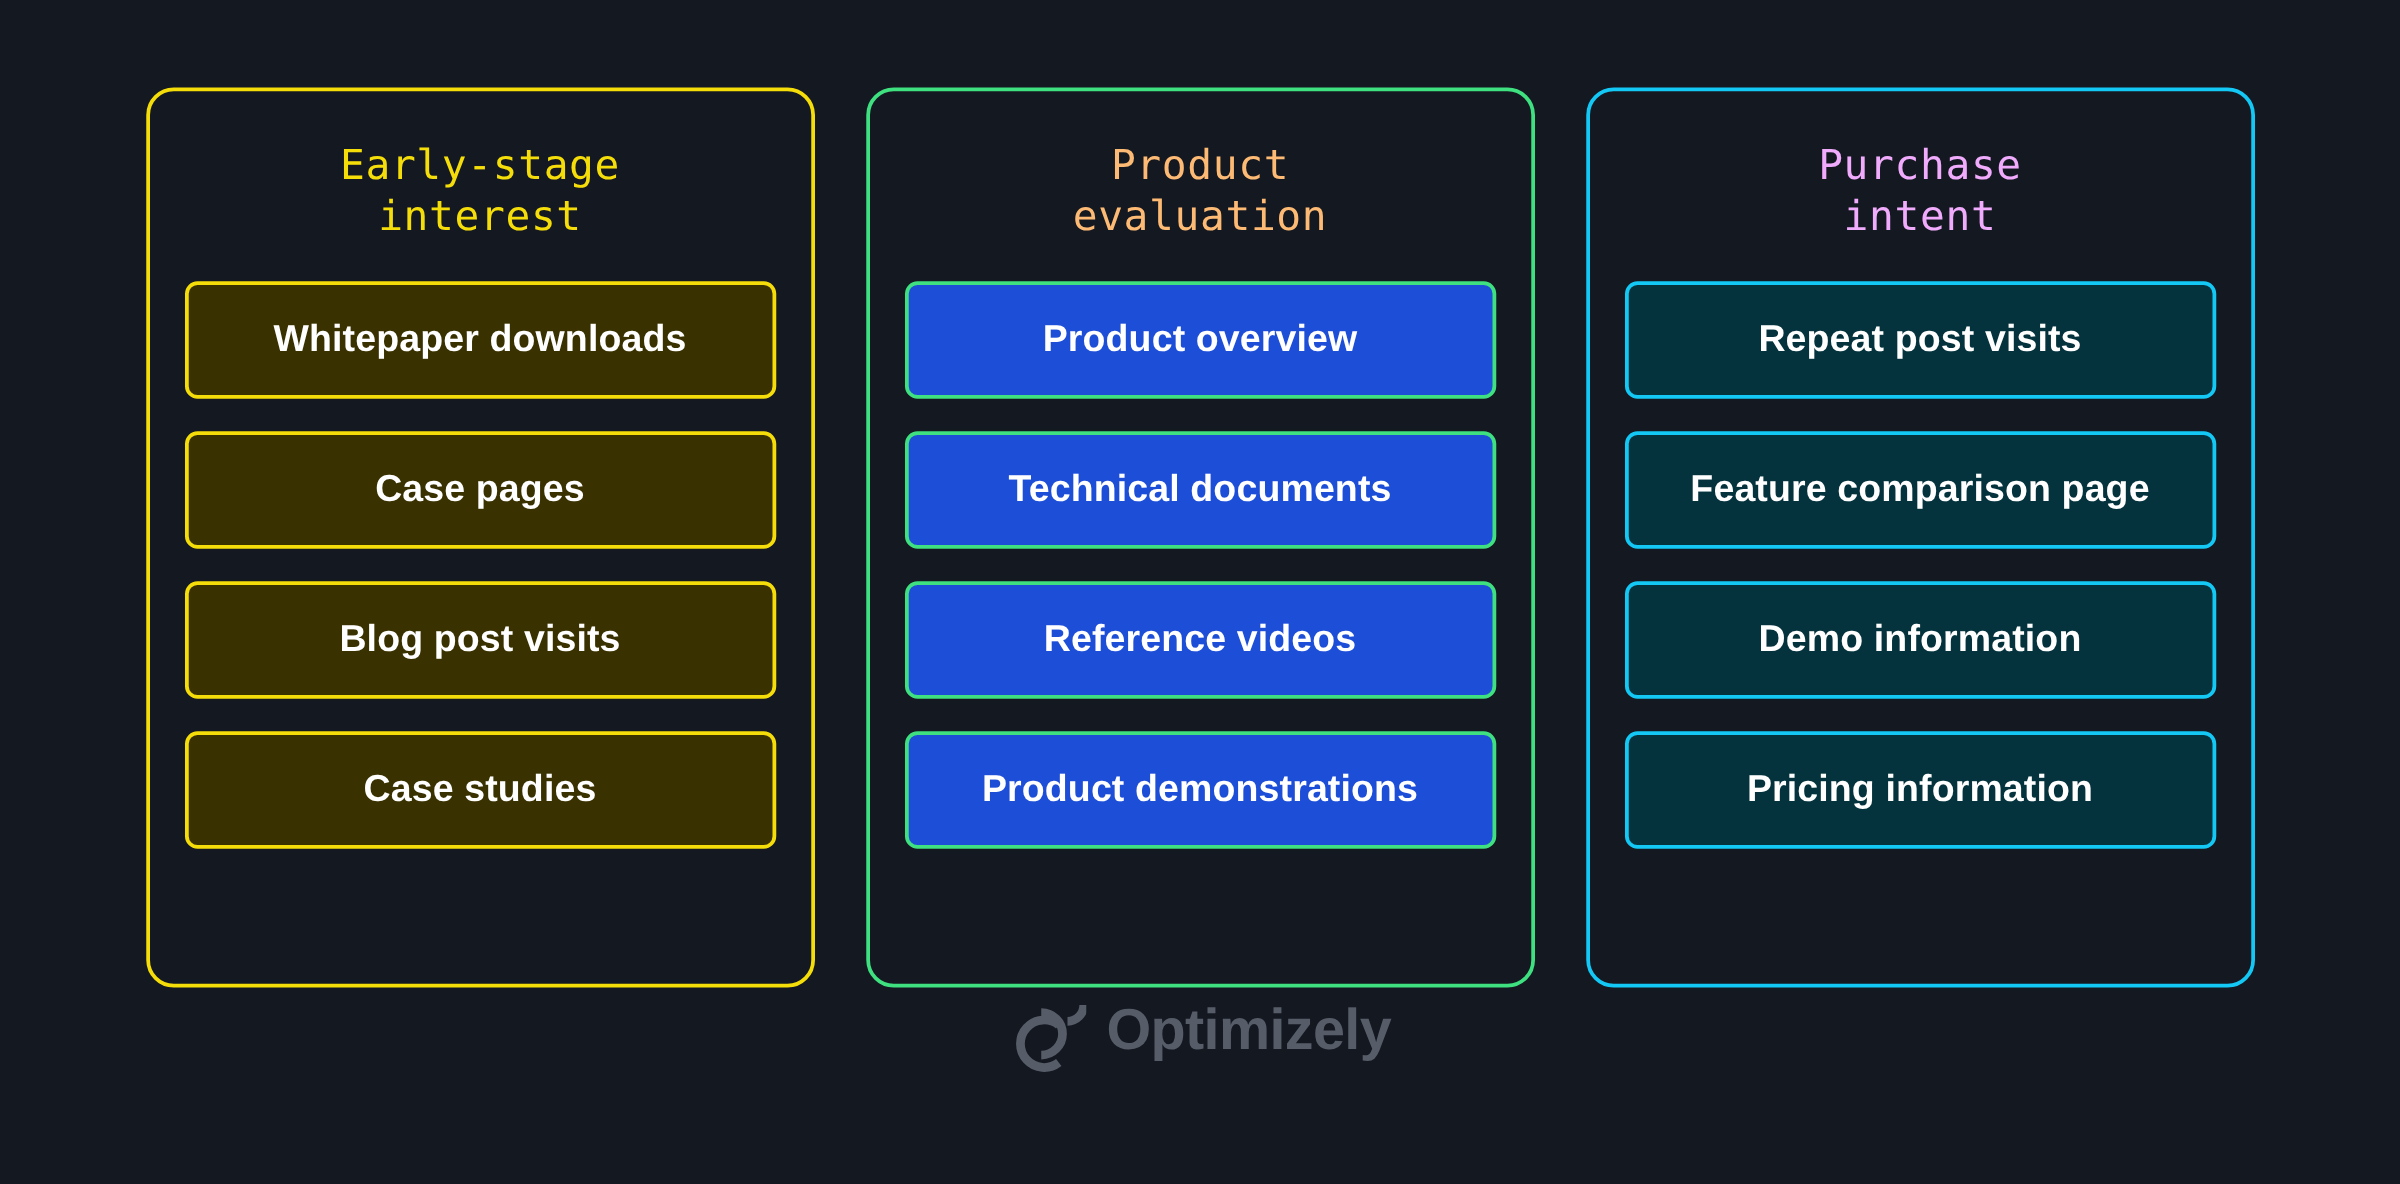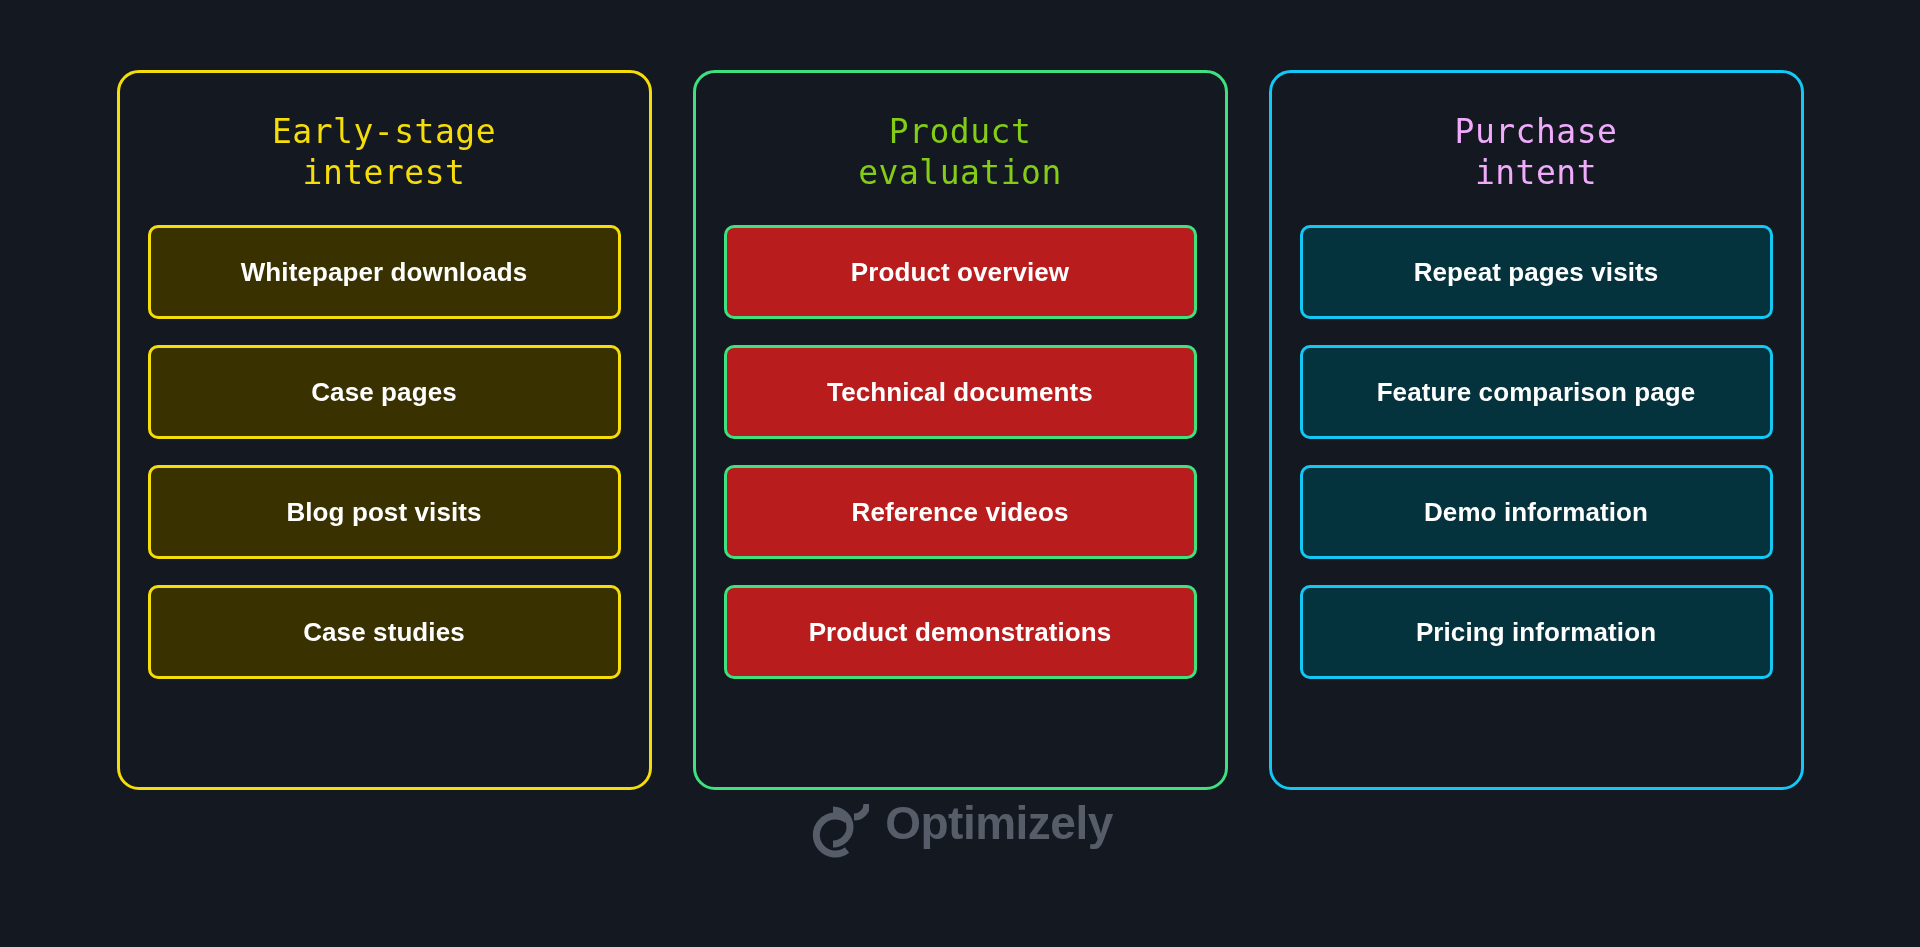--- a/index.html
+++ b/index.html
@@ -73,34 +73,34 @@
     border: 3px solid #f5dd0a;
     background: #3a3101;
     display: flex;
     align-items: center;
     justify-content: center;
     text-align: center;
     padding: 0 16px;
   }
 
   .item-label {
-    font-size: 26px;
+    font-size: 30px;
     font-weight: bold;
     color: #ffffff;
     letter-spacing: 0.1px;
   }
 
   
   .column.accent-yellow { border-color: #f5dd0a; }
   .column.accent-yellow .column-title { color: #f5dd0a; }
   .column.accent-yellow .item { border-color: #f5dd0a; background: #3a3101; }
 
   .column.accent-green { border-color: #3ee07f; }
-  .column.accent-green .column-title { color: #84cc16; }
-  .column.accent-green .item { border-color: #3ee07f; background: #b91c1c; }
+  .column.accent-green .column-title { color: #fdba74; }
+  .column.accent-green .item { border-color: #3ee07f; background: #1d4ed8; }
 
   .column.accent-cyan { border-color: #14c8f5; }
   .column.accent-cyan .column-title { color: #f0abfc; }
   .column.accent-cyan .item { border-color: #14c8f5; background: #04323d; }
 
   
   .footer {
     width: 1920px;
     height: 147px;
     display: flex;
@@ -161,21 +161,21 @@
           <span class="item-label">Product demonstrations</span>
         </div>
       </div>
     </div>
 
     <div class="column accent-cyan">
       <div class="column-title">Purchase
 intent</div>
       <div class="items">
         <div class="item">
-          <span class="item-label">Repeat pages visits</span>
+          <span class="item-label">Repeat post visits</span>
         </div>
         <div class="item">
           <span class="item-label">Feature comparison page</span>
         </div>
         <div class="item">
           <span class="item-label">Demo information</span>
         </div>
         <div class="item">
           <span class="item-label">Pricing information</span>
         </div>

